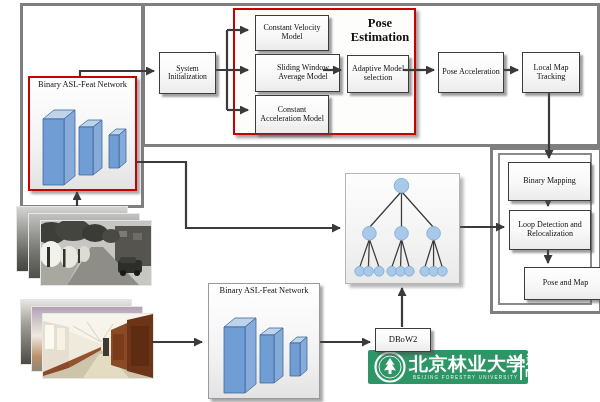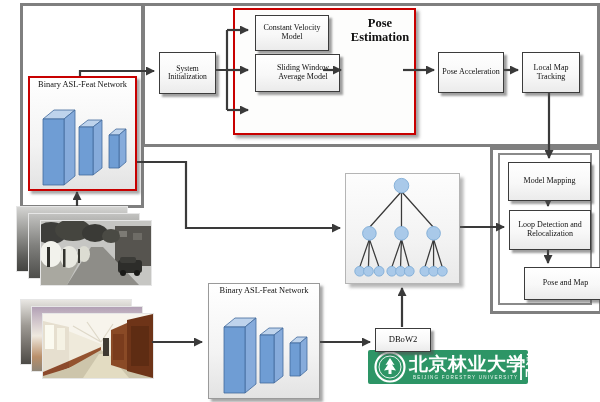--- a/index.html
+++ b/index.html
@@ -156,31 +156,37 @@
   </div>
 
 <div class="redgroup">
   <div class="posetitle">Pose Estimation</div>
   <div class="nbox" style="left:20px;top:5px;width:70px;height:32px;">
       <span>Constant Velocity Model</span>
     </div>
   <div class="nbox" style="left:20px;top:44px;width:70px;height:34px;padding-left:12px;">
       <span>Sliding Window Average Model</span>
     </div>
+  <div class="nbox" style="left:20px;top:85px;width:70px;height:35px;">
+      <span>Constant Acceleration Model</span>
+    </div>
+  <div class="nbox" style="left:112px;top:45px;width:58px;height:34px;">
+      <span>Adaptive Model selection</span>
+    </div>
 </div>
 
 <div class="nbox" style="left:438px;top:52px;width:62px;height:37px;">
     <span>Pose Acceleration</span>
   </div>
 <div class="nbox" style="left:522px;top:52px;width:54px;height:37px;">
     <span>Local Map Tracking</span>
   </div>
 
 <div class="nbox" style="left:508px;top:162px;width:79px;height:35px;">
-    <span>Model Mapping</span>
+    <span>Binary Mapping</span>
   </div>
 <div class="nbox" style="left:509px;top:210px;width:78px;height:36px;">
     <span>Loop Detection and Relocalization</span>
   </div>
 <div class="nbox" style="left:508px;top:267px;width:79px;height:29px;margin-left:16px;">
     <span>Pose and Map</span>
   </div>
 
 <div class="treebox">
   <svg width="110" height="106" viewBox="0 0 113 109">

